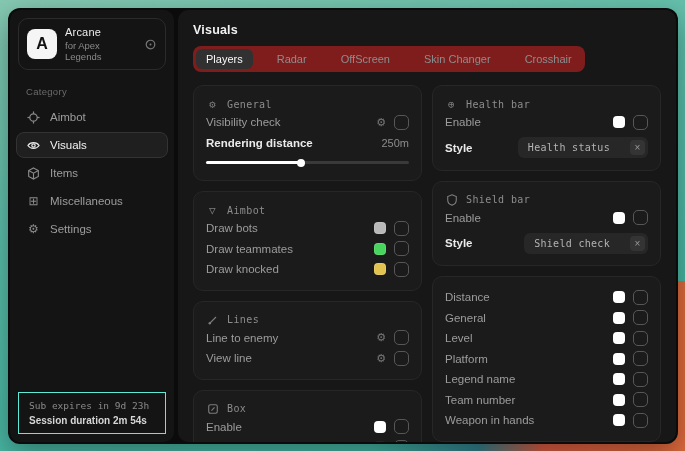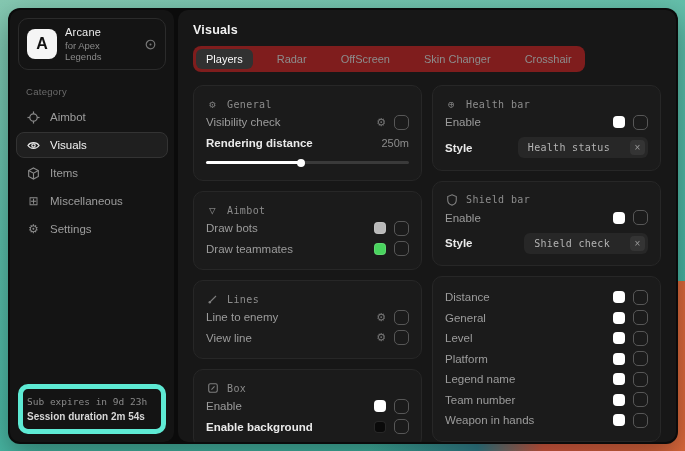--- a/index.html
+++ b/index.html
@@ -41,21 +41,21 @@
   .nav-item {
     display:flex; align-items:center; gap:9px; height:26px;
     margin:0 6px; padding:0 9px; border-radius:8px;
     font-size:11.5px; color:#9d9d9d; border:1px solid transparent; cursor:pointer;
   }
   .nav-item.active { background:#1f1f1f; border-color:#333; color:#f2f2f2; }
   .nav-ico { width:15px; display:flex; justify-content:center; color:#8b8b8b; font-size:12px; }
   .nav-item.active .nav-ico { color:#e8e8e8; }
   .side-footer {
     position:absolute; left:8px; right:8px; bottom:8px;
-    border:5px solid #5eead4; border-radius:10px; padding:7px 4px;
+    border:1px solid #5eead4; border-radius:0; padding:7px 10px;
   }
   .foot-1 { font-family:"DejaVu Sans Mono", monospace; font-size:9.5px; color:#8a8a8a; }
   .foot-2 { font-size:10px; color:#d6d6d6; margin-top:4px; font-weight:bold; }
   
   .main {
     position:absolute; left:170px; top:2px; right:2px; bottom:2px;
     background:#171717; border-radius:10px; padding:13px 15px; overflow:hidden;
   }
   .page-title { font-size:12.5px; font-weight:bold; color:#f0f0f0; letter-spacing:.2px; }
   .tabs {
@@ -234,20 +234,27 @@
               <span class="checkbox"></span>
             </span>
           </div>
           <div class="row">
             <span class="row-lbl">Draw teammates</span>
             <span class="ctrls">
               <span class="swatch" style="background: rgb(73, 212, 94);"></span>
               <span class="checkbox"></span>
             </span>
           </div>
+          <div class="row">
+            <span class="row-lbl">Draw knocked</span>
+            <span class="ctrls">
+              <span class="swatch" style="background: rgb(226, 195, 80);"></span>
+              <span class="checkbox"></span>
+            </span>
+          </div>
         </div>
 
         <div class="card">
           <div class="card-head">
             <span class="sec-ico">
               <svg width="12" height="12" viewBox="0 0 14 14" fill="none" stroke="currentColor" stroke-width="1.3">
                 <line x1="3.5" y1="10.5" x2="10.5" y2="3.5"></line>
                   <circle cx="3.2" cy="10.8" r="1.4" fill="currentColor" stroke="none"></circle>
               </svg>
             </span>

